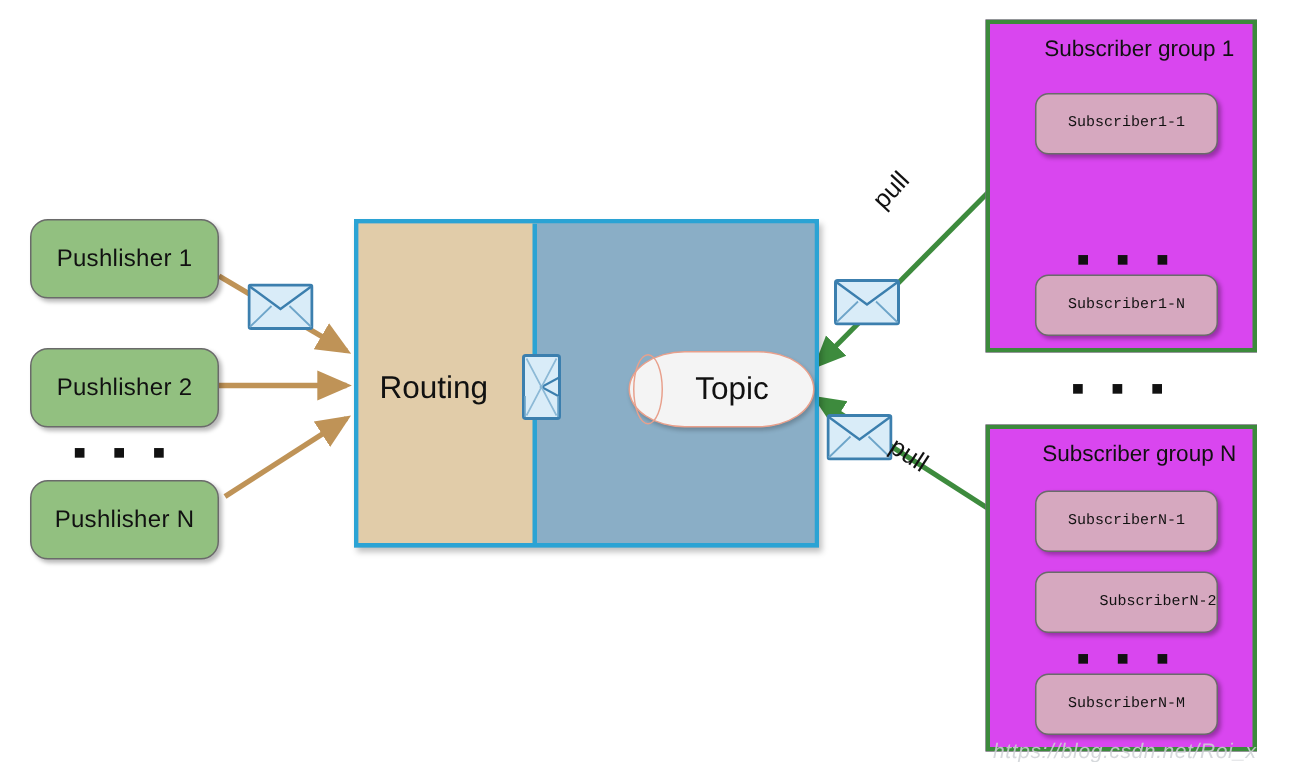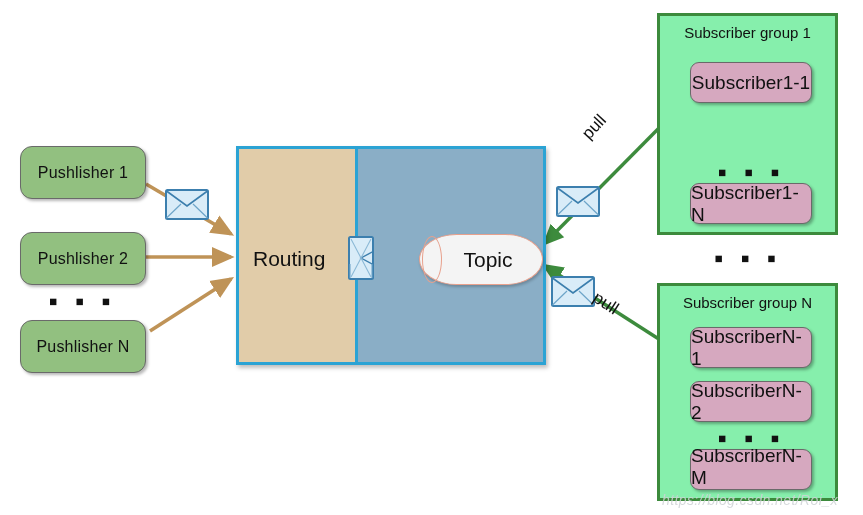--- a/index.html
+++ b/index.html
@@ -94,43 +94,45 @@
     width: 20px;
     border: 1.5px solid #e8a08c;
     border-radius: 50%;
     background: transparent;
     box-sizing: border-box;
   }
 
   
   .group-box {
     border: 3px solid #3c8a3c;
-    background: #86efac;
-    box-sizing: border-box;
+    background: #d946ef;
+    box-sizing: border-box;
+    padding-left: 12px;
   }
   .group-title {
     position: absolute;
     width: 100%;
     text-align: center;
     color: #111;
     font-size: 15px;
     top: 8px;
   }
   .subscriber {
     position: absolute;
     background: #d6a8bf;
     border: 1.5px solid #6a6a6a;
     border-radius: 9px;
     box-shadow: 2px 2px 3px rgba(0,0,0,0.30);
     display: flex;
     align-items: center;
     justify-content: center;
     color: #111;
-    font-size: 19px;
-    box-sizing: border-box;
+    font-size: 10px;
+    box-sizing: border-box;
+    font-family: Liberation Mono, monospace;
   }
 
   
   .envelope { position: absolute; }
   .pull-label {
     position: absolute;
     color: #111;
     font-size: 17px;
     white-space: nowrap;
   }
@@ -269,20 +271,20 @@
     <div class="subscriber" style="left:30px; top:41px; width:122px; height:41px;">
       <span>SubscriberN-1</span>
     </div>
 
     <div class="subscriber" style="left:30px; top:95px; width:122px; height:41px;justify-content:flex-end;">
       <span>SubscriberN-2</span>
     </div>
 
     <div class="ellipsis abs" style="left:30px; top:139px; width:122px; height:26px;">▪ ▪ ▪</div>
 
-    <div class="subscriber" style="left:30px; top:163px; width:122px; height:41px;align-items:flex-end;">
+    <div class="subscriber" style="left:30px; top:163px; width:122px; height:41px;">
       <span>SubscriberN-M</span>
     </div>
   </div>
 
   <div class="watermark" style="left:662px; top:492px;">https://blog.csdn.net/Roi_x</div>
 
 </div>
 
 </body></html>

